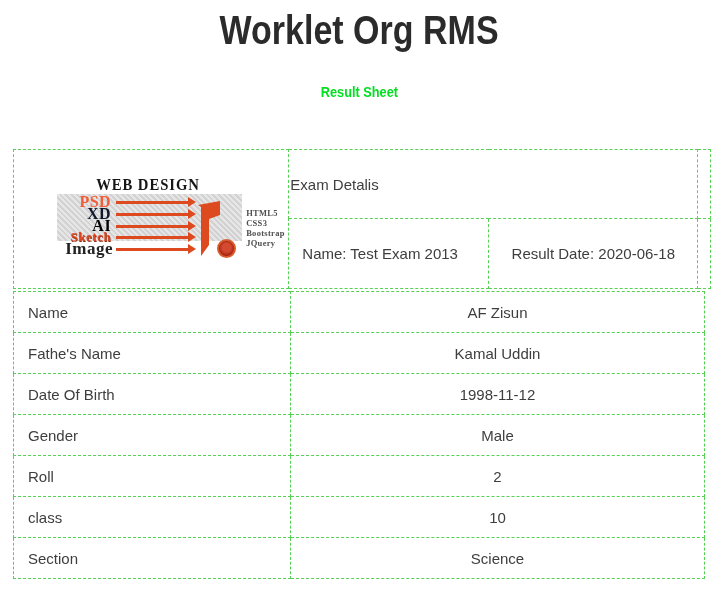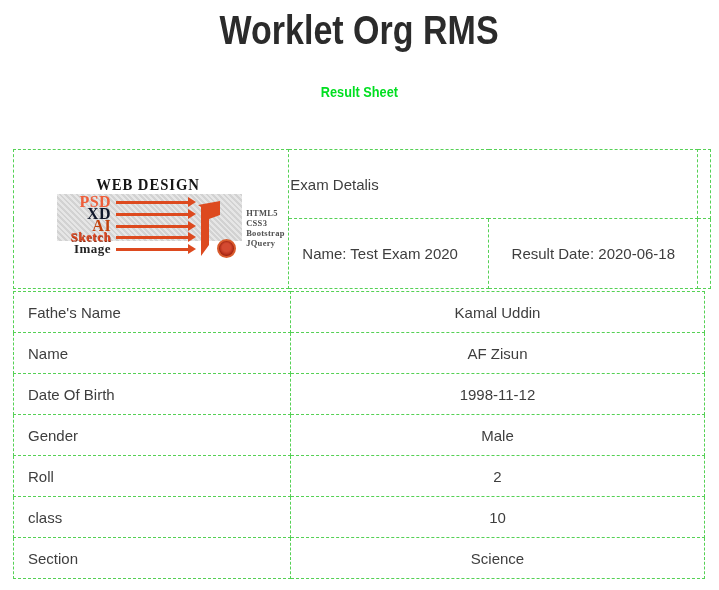--- a/index.html
+++ b/index.html
@@ -76,23 +76,23 @@
     display: flex; align-items: center;
   }
   .src {
     width: 46px; text-align: right;
     font-family: "Liberation Serif", serif;
     font-weight: bold; font-size: 16px; line-height: 12px;
     letter-spacing: 0.5px;
   }
   .s0 .src { color: #ef5e3a; }
   .s1 .src { color: #0f172a; }
-  .s2 .src { color: #c2410c; }
+  .s2 .src { color: #000000; }
   .s3 .src { color: #dc4620; text-shadow: 0.5px 0.5px 0 #8a2a12; font-size: 13px; }
-  .s4 .src { color: #222222; font-size: 13px; }
+  .s4 .src { color: #222222; font-size: 17px; }
   .arrow { flex: 1; height: 3px; background: #dd4a1f; position: relative; margin-left: 5px; margin-right: 8px; }
   .arrow::after {
     content: ''; position: absolute; right: -7px; top: -4px;
     border-left: 8px solid #dd4a1f;
     border-top: 5.5px solid transparent;
     border-bottom: 5.5px solid transparent;
   }
   .flag { position: absolute; left: 141px; top: 26px; }
   .tech {
     position: absolute; left: 165px; top: 33px;
@@ -163,42 +163,42 @@
           <div>JQuery</div>
         </div>
 
         <span class="badge"></span>
       </div>
     </td>
     <th class="exam-head" colspan="2">Exam Detalis</th>
     <td></td>
   </tr>
   <tr class="row-exam-cells">
-    <td class="exam-name">Name: Test Exam 2020</td>
+    <td class="exam-name">Name: Test Exam 2013</td>
     <td class="exam-date">Result Date: 2020-06-18</td>
     <td></td>
   </tr>
 </tbody>
   </table>
 
 <table class="data-table">
   <colgroup>
       <col class="col-label">
       <col class="col-value">
     </colgroup>
   <tbody>
       <tr>
+    <td class="lbl">Name</td>
+    <td class="val">AF Zisun</td>
+  </tr>
+  <tr>
     <td class="lbl">Fathe's Name</td>
     <td class="val">Kamal Uddin</td>
   </tr>
   <tr>
-    <td class="lbl">Name</td>
-    <td class="val">AF Zisun</td>
-  </tr>
-  <tr>
     <td class="lbl">Date Of Birth</td>
     <td class="val">1998-11-12</td>
   </tr>
   <tr>
     <td class="lbl">Gender</td>
     <td class="val">Male</td>
   </tr>
   <tr>
     <td class="lbl">Roll</td>
     <td class="val">2</td>

